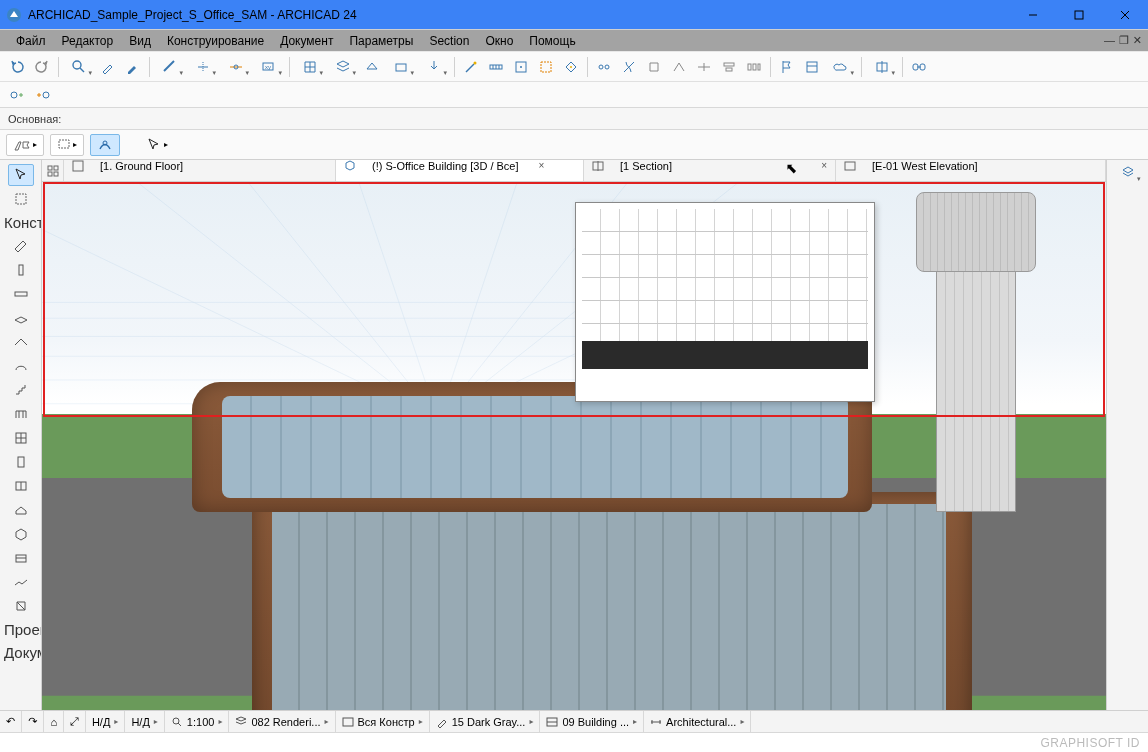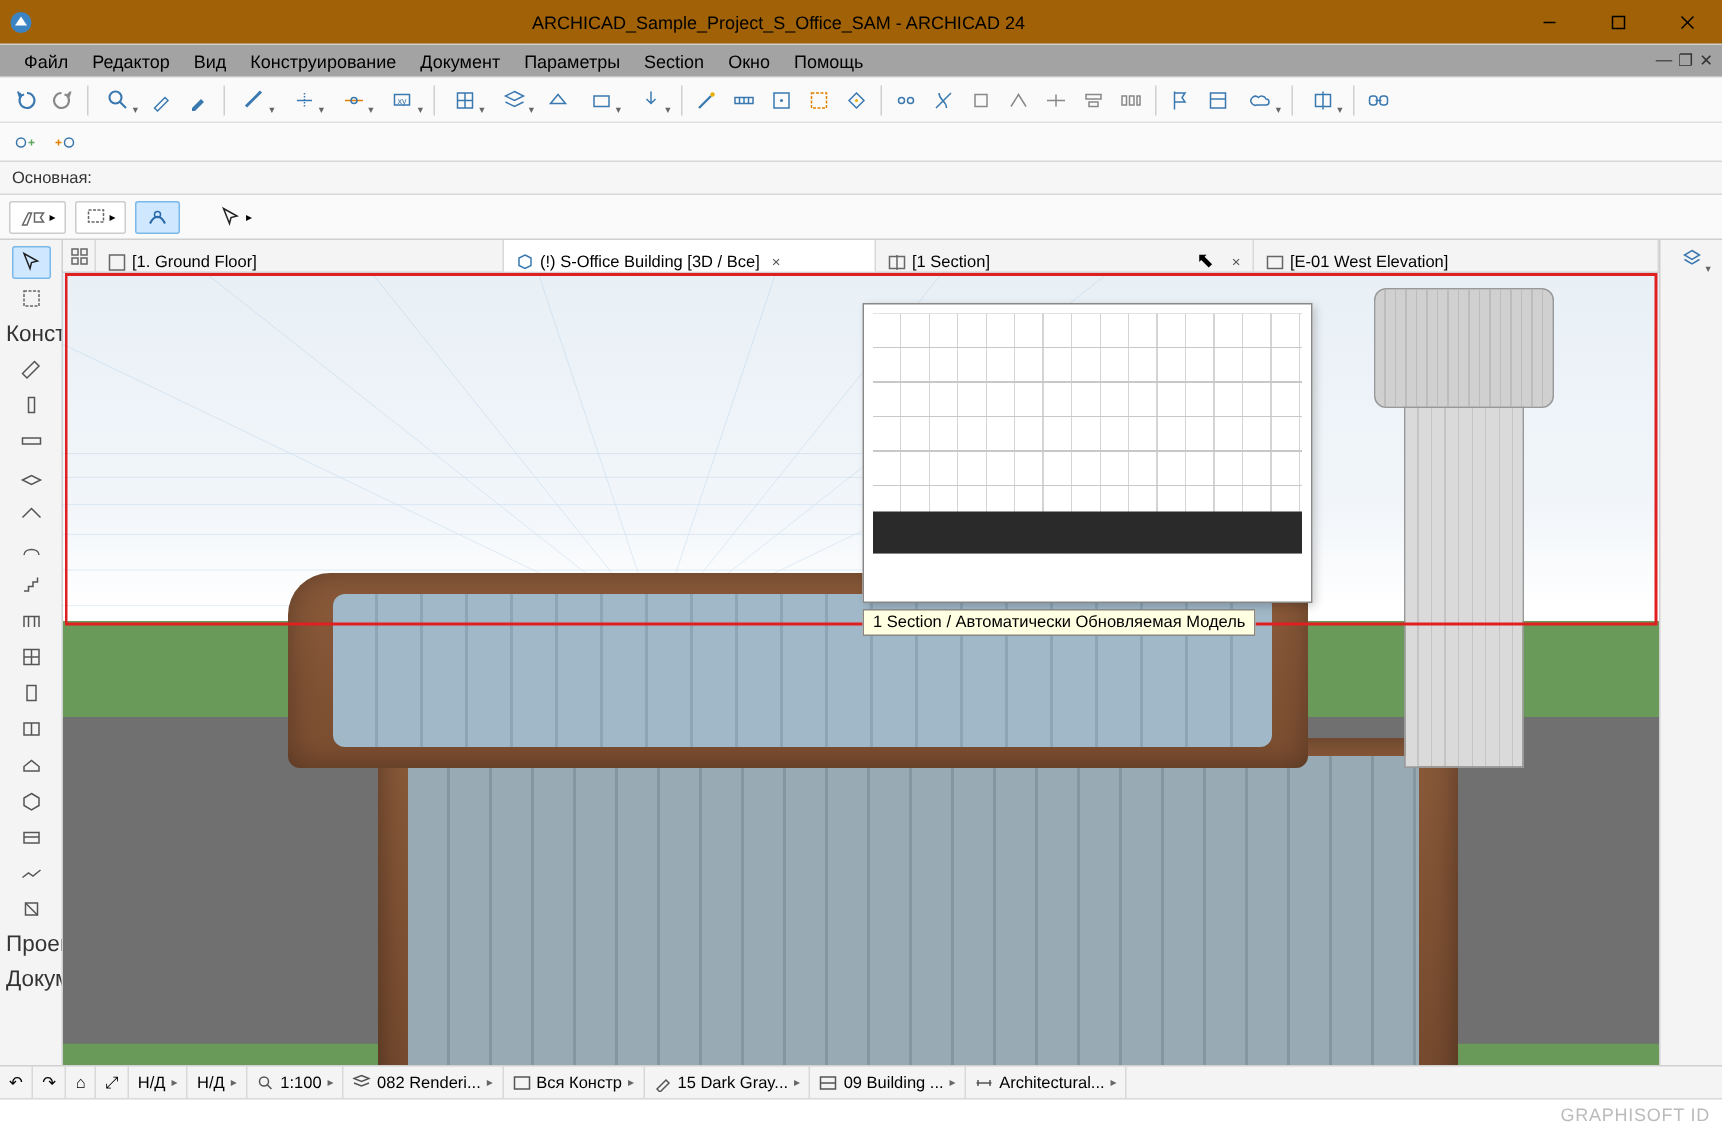--- a/index.html
+++ b/index.html
@@ -1,17 +1,17 @@
 <!DOCTYPE html>
 <html><head>
 <meta charset="utf-8">
 <style>
 * { box-sizing: border-box; margin: 0; padding: 0; font-family: "Segoe UI", Tahoma, sans-serif; }
 body { width: 1148px; height: 752px; background: #f0f0f0; overflow: hidden; position: relative; display: flex; flex-direction: column; }
-.titlebar { height: 30px; background: #a16207; display: flex; align-items: center; padding-left: 6px; border-bottom: 1px solid #d0d0d0; text-align: center; }
+.titlebar { height: 30px; background: #3b82f6; display: flex; align-items: center; padding-left: 6px; border-bottom: 1px solid #d0d0d0; }
 .titlebar .app-icon { width: 16px; height: 16px; margin-right: 6px; display:inline-flex; align-items:center; justify-content:center; }
 .titlebar .title { font-size: 12px; color: #000; flex: 1; }
 .win-controls { display: flex; }
 .win-btn { width: 46px; height: 30px; display: flex; align-items: center; justify-content: center; font-size: 13px; }
 .menubar { height: 22px; background: #a3a3a3; display: flex; align-items: center; padding-left: 8px; gap: 0; border-bottom: 1px solid #e8e8e8; }
 .menubar .menu-item { font-size: 12px; padding: 0 8px; cursor: default; }
 .menubar .spacer { flex: 1; }
 .mdi-controls { display: flex; gap: 4px; padding-right: 6px; font-size: 11px; color:#333; }
 .toolbar { height: 30px; background: #fafafa; display: flex; align-items: center; padding: 0 6px; gap: 3px; border-bottom: 1px solid #e0e0e0; }
 .toolbar2 { height: 26px; background: #fafafa; display: flex; align-items: center; padding: 0 6px; gap: 4px; border-bottom: 1px solid #d8d8d8; }
@@ -23,21 +23,21 @@
 .selection-row { height: 30px; background:#fafafa; border-bottom:1px solid #d0d0d0; display:flex; align-items:center; padding:0 6px; gap:6px; }
 .sel-btn { height:22px; padding:0 6px; display:inline-flex; align-items:center; border:1px solid #ccc; border-radius:2px; background:#fff; font-size:11px;}
 .sel-btn.active { background:#cfe8ff; border-color:#7ab8e8; }
 .content { flex:1; display:flex; position:relative; overflow:hidden; background:#eee; }
 .left-toolbox { width: 42px; background:#f4f4f4; border-right:1px solid #d0d0d0; display:flex; flex-direction:column; align-items:center; padding-top:4px; gap:2px; }
 .left-toolbox .lbl { font-size:15px; color:#333; padding:2px 0; width:100%; text-align:left; padding-left:4px; overflow:hidden; white-space:nowrap; }
 .tool { width:26px; height:22px; display:flex; align-items:center; justify-content:center; }
 .tool.active { background:#cfe8ff; border:1px solid #7ab8e8; border-radius:2px; }
 .main-area { flex:1; display:flex; flex-direction:column; position:relative; }
 .tab-strip { height:22px; background:#f4f4f4; border-bottom:1px solid #d0d0d0; display:flex; align-items:stretch; font-size:11px; }
-.tab { display:flex; align-items:flex-end; padding:0 8px; border-right:1px solid #d8d8d8; gap:4px; cursor:default; position:relative; }
+.tab { display:flex; align-items:flex-start; padding:0 8px; border-right:1px solid #d8d8d8; gap:16px; cursor:default; position:relative; }
 .tab.active { background:#fff; }
 .tab .close { font-size:10px; color:#555; margin-left:4px; }
 .tab-pre { width:22px; display:flex; align-items:center; justify-content:center; border-right:1px solid #d8d8d8; }
 .right-opts { width:42px; background:#f4f4f4; border-left:1px solid #d0d0d0; display:flex; flex-direction:column; align-items:center; padding-top:2px; gap:4px; }
 .viewport { flex:1; position:relative; background:#fff; overflow:hidden; }
 .sky { position:absolute; inset:0; background:linear-gradient(#e8f0f6 0%, #f2f6fa 30%, #ffffff 42%, #ffffff 100%); }
 .grid-plane { position:absolute; left:0; right:0; top:0; height:45%; opacity:0.25; }
 .ground { position:absolute; left:-100px; right:-100px; top:44%; bottom:-50px; background:#6a9a5a; transform:perspective(700px) rotateX(55deg); transform-origin:top center; }
 .road { position:absolute; left:-80px; right:-80px; top:56%; height:56%; background:#707070; transform:perspective(800px) rotateX(60deg); transform-origin:top center; }
 .building { position:absolute; left:150px; top:200px; width:760px; height:480px; }
@@ -531,23 +531,20 @@
         <div class="shaft"></div>
           <div class="cap"></div>
       </div>
 
       <div class="red-box"></div>
 
       <div class="preview">
         <div class="draw"></div>
         <div class="base"></div>
       </div>
-      <div class="tooltip">
-        <span>1 Section / Автоматически Обновляемая Модель</span>
-      </div>
     </div>
   </div>
 
   <div class="right-opts">
     <div class="tbtn drop">
         <svg class="ico" viewBox="0 0 16 16">
           <path d="M8 2l5 3-5 3-5-3z M3 8l5 3 5-3" fill="none" stroke="#3a78b0"></path>
         </svg>
       </div>
   </div>

